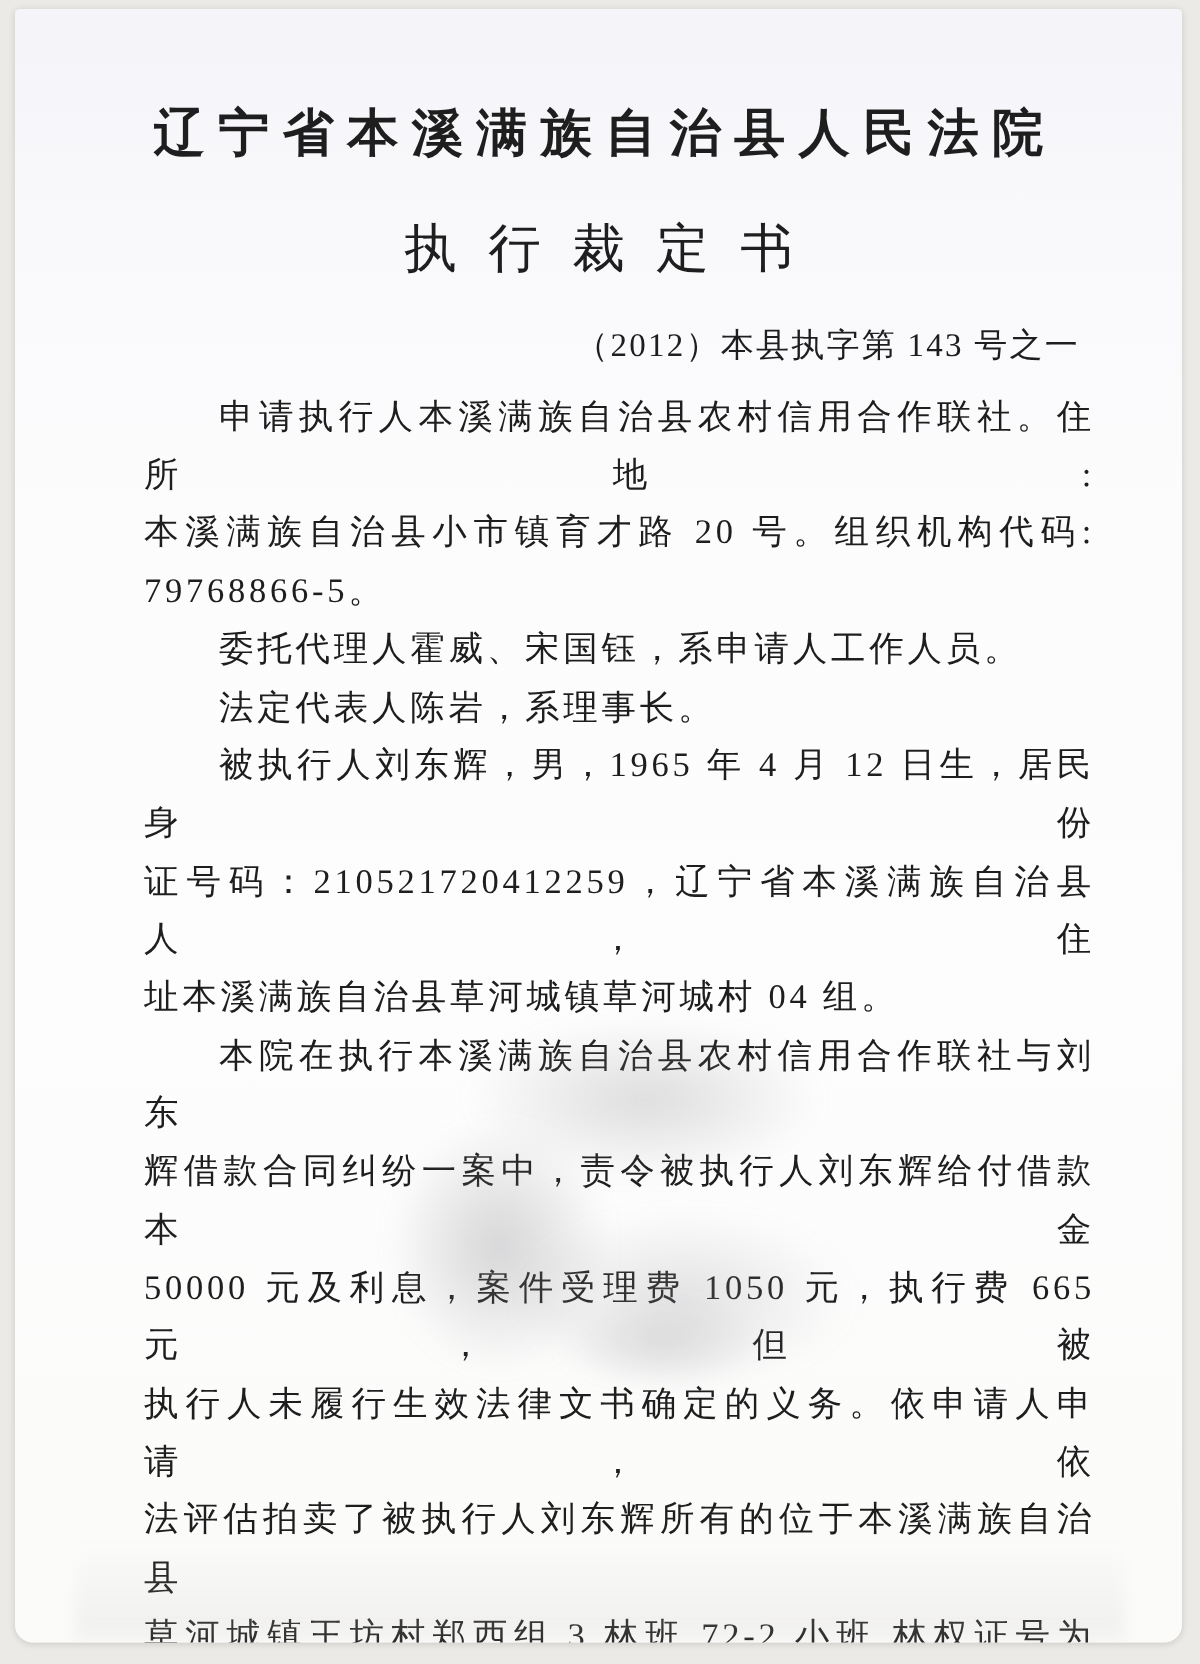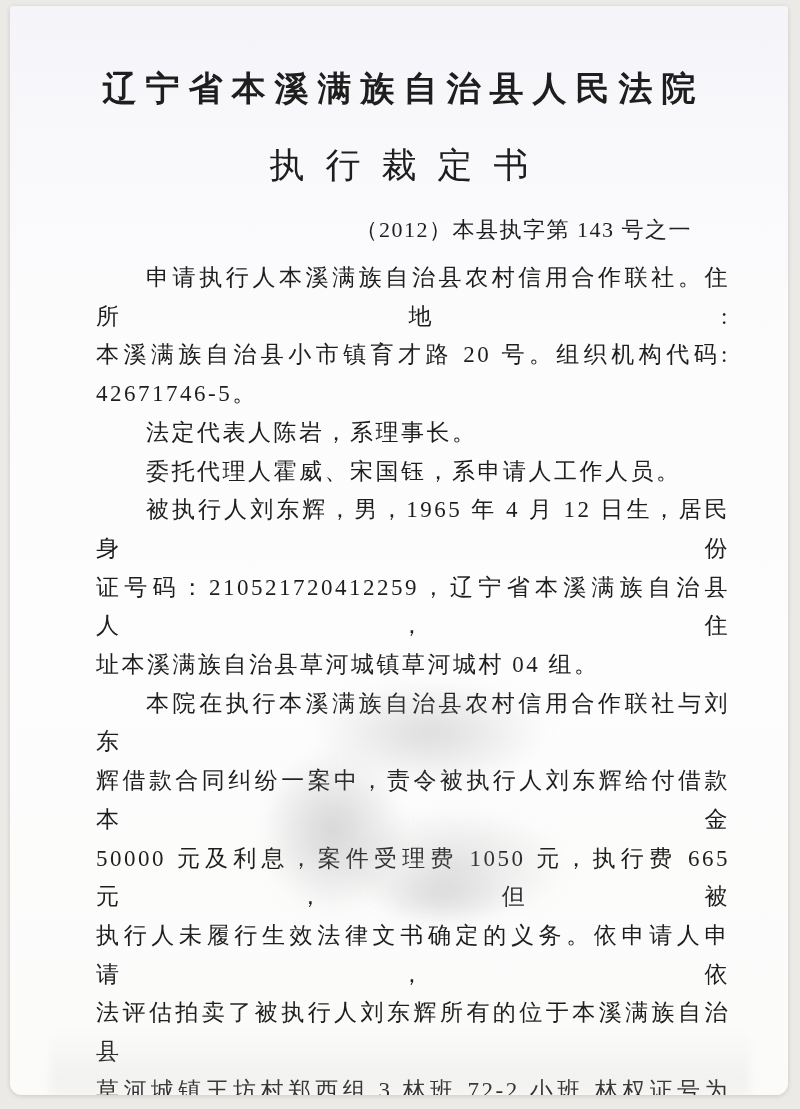--- a/index.html
+++ b/index.html
@@ -34,21 +34,21 @@
     text-align: center;
     font-size: 35px;
     font-weight: normal;
     letter-spacing: 21px;
     padding-left: 21px;
     white-space: nowrap;
   }
   .case-number {
     margin-top: 26px;
     text-align: right;
-    padding-right: 96px;
+    padding-right: 68px;
     font-size: 22px;
     letter-spacing: 1.5px;
   }
   .body-text {
     margin-top: 14px;
     padding-left: 86px;
     padding-right: 58px;
     font-size: 23px;
     line-height: 38.7px;
   }
@@ -90,23 +90,23 @@
   <div class="stain s4"></div>
   <div class="stain bottom"></div>
 
   <h1 class="court-name">辽宁省本溪满族自治县人民法院</h1>
   <h2 class="doc-title">执行裁定书</h2>
   <div class="case-number">（2012）本县执字第 143 号之一</div>
 
   <div class="body-text">
       <div class="line indent fill">申请执行人本溪满族自治县农村信用合作联社。住所地:</div>
       <div class="line fill">本溪满族自治县小市镇育才路 20 号。组织机构代码:</div>
-      <div class="line">42671746-5。</div>
+      <div class="line">79768866-5。</div>
+      <div class="line indent">委托代理人霍威、宋国钰，系申请人工作人员。</div>
       <div class="line indent">法定代表人陈岩，系理事长。</div>
-      <div class="line indent">委托代理人霍威、宋国钰，系申请人工作人员。</div>
       <div class="line indent fill">被执行人刘东辉，男，1965 年 4 月 12 日生，居民身份</div>
       <div class="line fill">证号码：210521720412259，辽宁省本溪满族自治县人，住</div>
       <div class="line">址本溪满族自治县草河城镇草河城村 04 组。</div>
       <div class="line indent fill">本院在执行本溪满族自治县农村信用合作联社与刘东</div>
       <div class="line fill">辉借款合同纠纷一案中，责令被执行人刘东辉给付借款本金</div>
       <div class="line fill">50000 元及利息，案件受理费 1050 元，执行费 665 元，但被</div>
       <div class="line fill">执行人未履行生效法律文书确定的义务。依申请人申请，依</div>
       <div class="line fill">法评估拍卖了被执行人刘东辉所有的位于本溪满族自治县</div>
       <div class="line fill">草河城镇王坊村郑西组,3 林班 72-2 小班,林权证号为 61692</div>
     </div>

